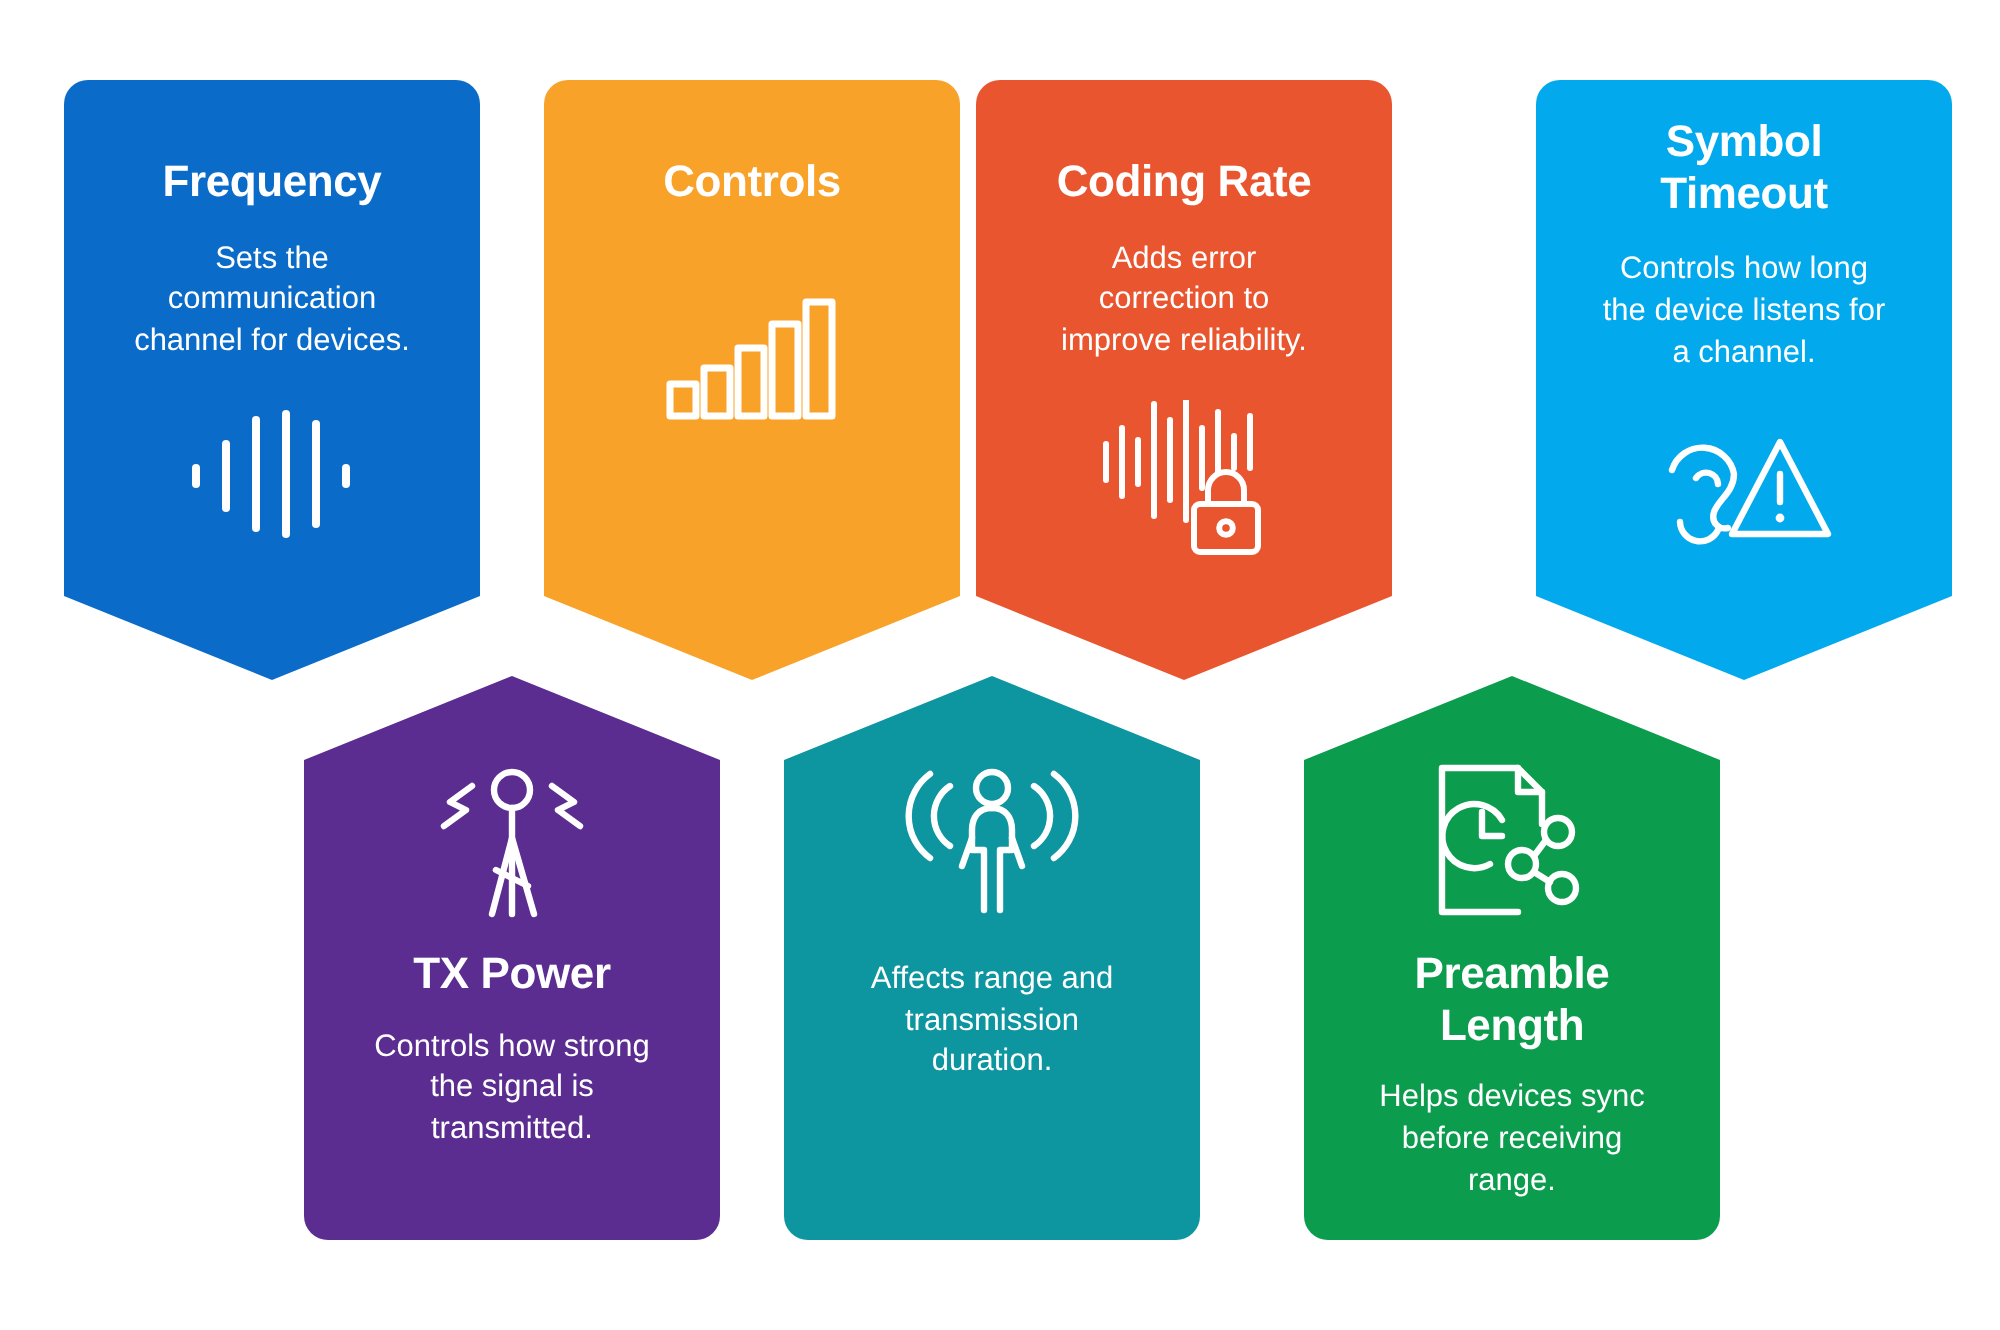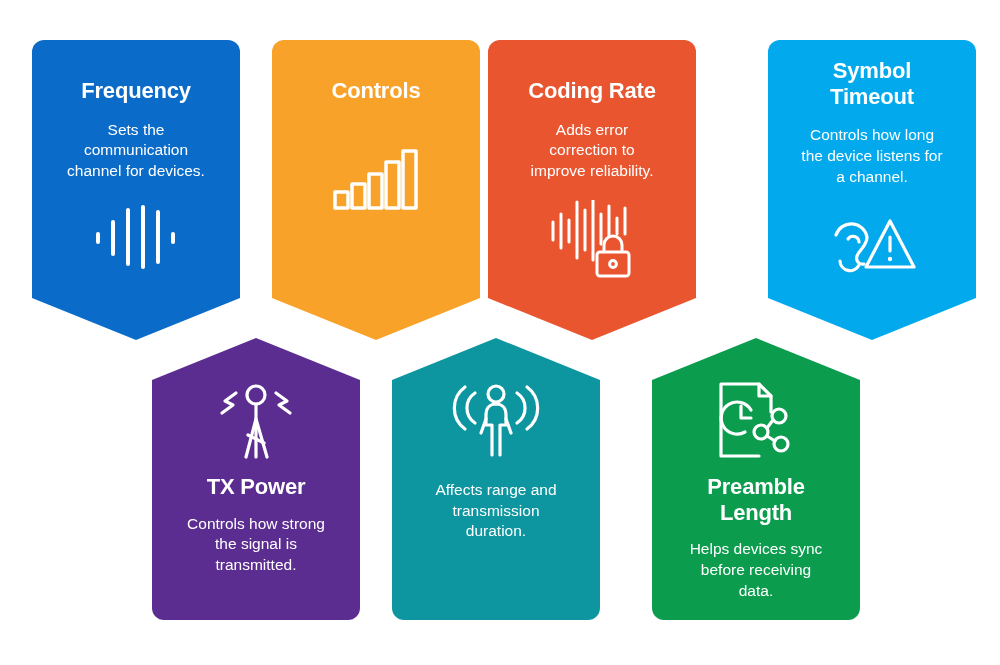--- a/index.html
+++ b/index.html
@@ -270,17 +270,17 @@
             <circle cx="68" cy="64" r="7"></circle>
             <path d="M54,48 L60,40"></path>
             <path d="M54,56 L62,61"></path>
           </g>
         </svg>
       </div>
       <p class="title">Preamble
 Length</p>
       <p class="desc">Helps devices sync
 before receiving
-data.</p>
+range.</p>
     </div>
   </div>
 
 </div>
 
 </body></html>

